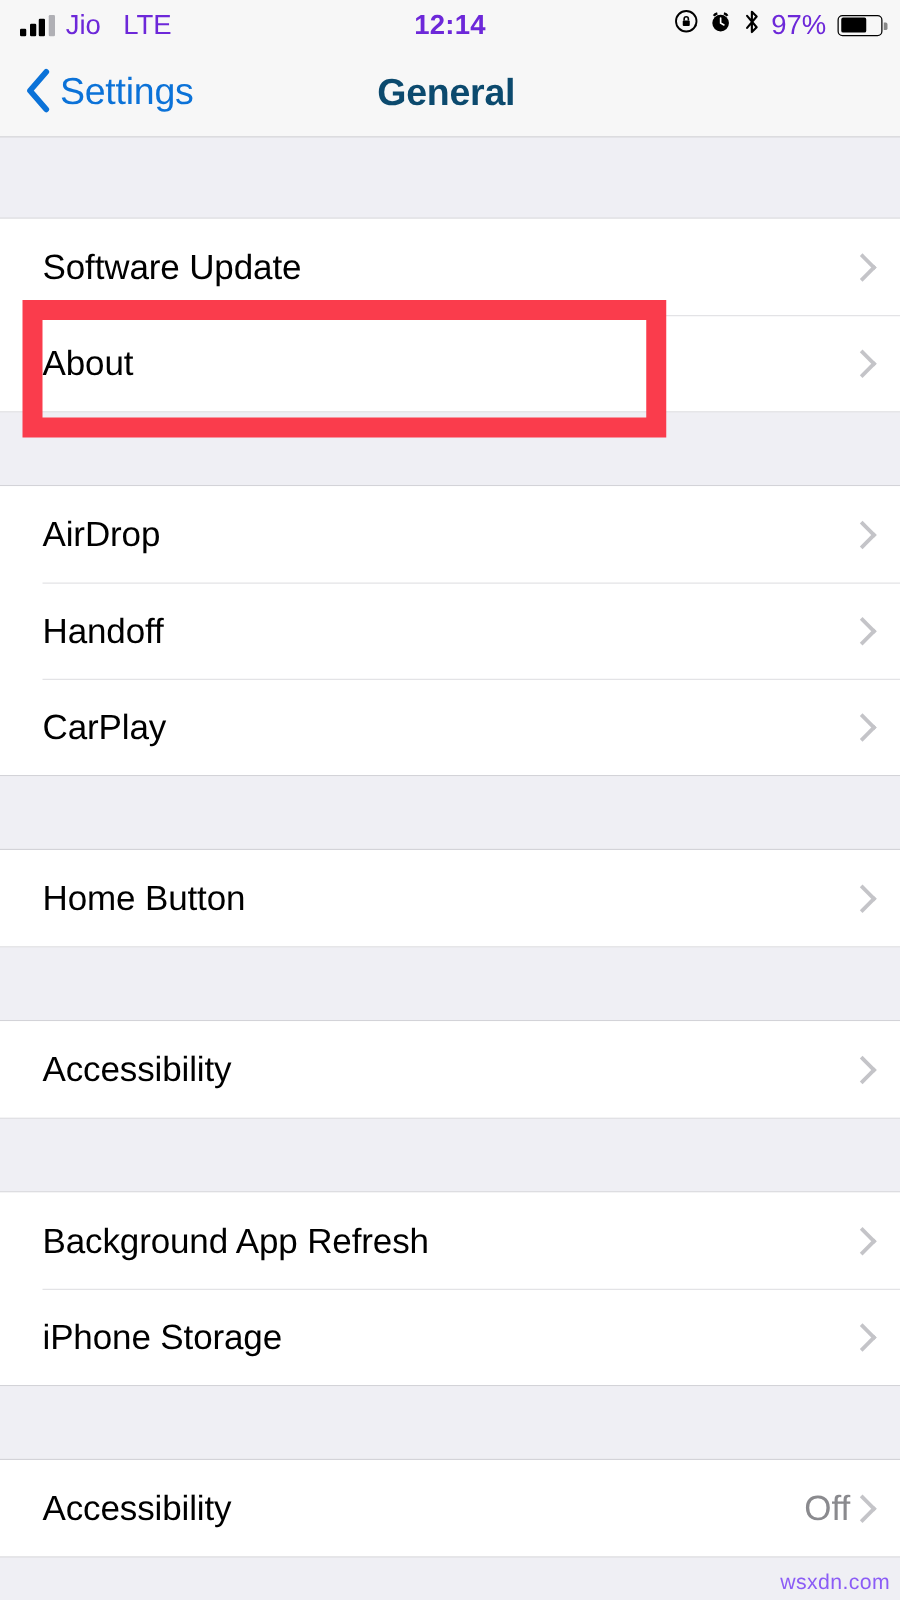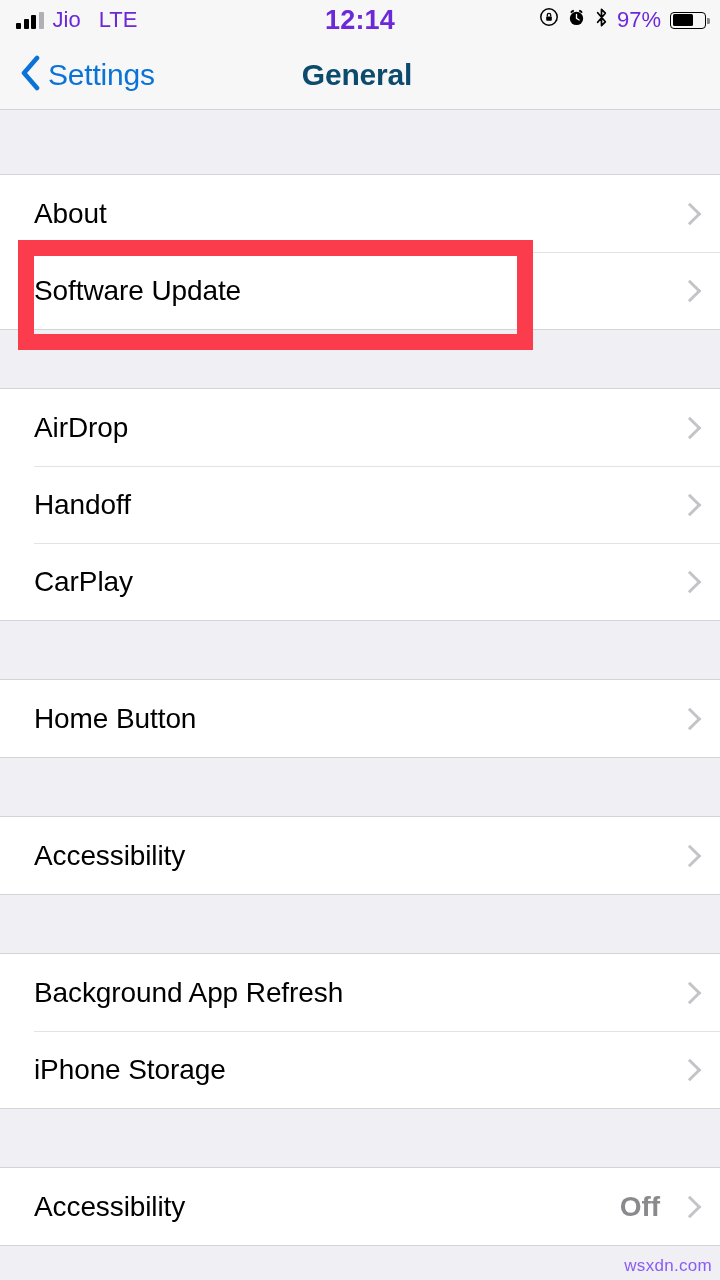--- a/index.html
+++ b/index.html
@@ -51,21 +51,21 @@
   .signal-bars i:nth-child(2) { height: 10px; }
   .signal-bars i:nth-child(3) { height: 14px; }
   .signal-bars i:nth-child(4) { height: 17px; background: #B0B0B5; }
   .sb-carrier { font-size: 22px; letter-spacing: 0px; }
   .sb-network { font-size: 22px; margin-left: 9px; }
 
   .sb-center {
     position: absolute;
     left: 0; right: 0;
     text-align: center;
-    font-size: 27px;
+    font-size: 22px;
     font-weight: 600;
     letter-spacing: 0.2px;
   }
 
   .sb-right {
     position: absolute;
     right: 14px;
     display: flex;
     align-items: center;
     gap: 8px;
@@ -168,23 +168,22 @@
   }
   .row-label {
     font-size: 28px;
     color: #000;
     letter-spacing: -0.1px;
     flex: 1;
   }
   .row-value {
     font-size: 28px;
     color: #8A8A8E;
-    margin-right: 22px;
+    margin-right: 2px;
     letter-spacing: -0.1px;
-    font-weight: bold;
   }
   .chev {
     width: 13px; height: 13px;
     border-right: 3px solid #C4C4C8;
     border-top: 3px solid #C4C4C8;
     transform: rotate(45deg);
     flex: none;
   }
 
   
@@ -268,25 +267,25 @@
   </div>
   <div class="nav-title">General</div>
 </div>
 
 <div class="content">
 
   <div class="spacer" style="height:63px"></div>
 
   <div class="group">
     <div class="row">
+      <span class="row-label">Software Update</span>
+      <span class="chev"></span>
+    </div>
+    <div class="row">
       <span class="row-label">About</span>
-      <span class="chev"></span>
-    </div>
-    <div class="row">
-      <span class="row-label">Software Update</span>
       <span class="chev"></span>
     </div>
   </div>
 
   <div class="spacer" style="height:58px"></div>
 
   <div class="group">
     <div class="row">
       <span class="row-label">AirDrop</span>
       <span class="chev"></span>

